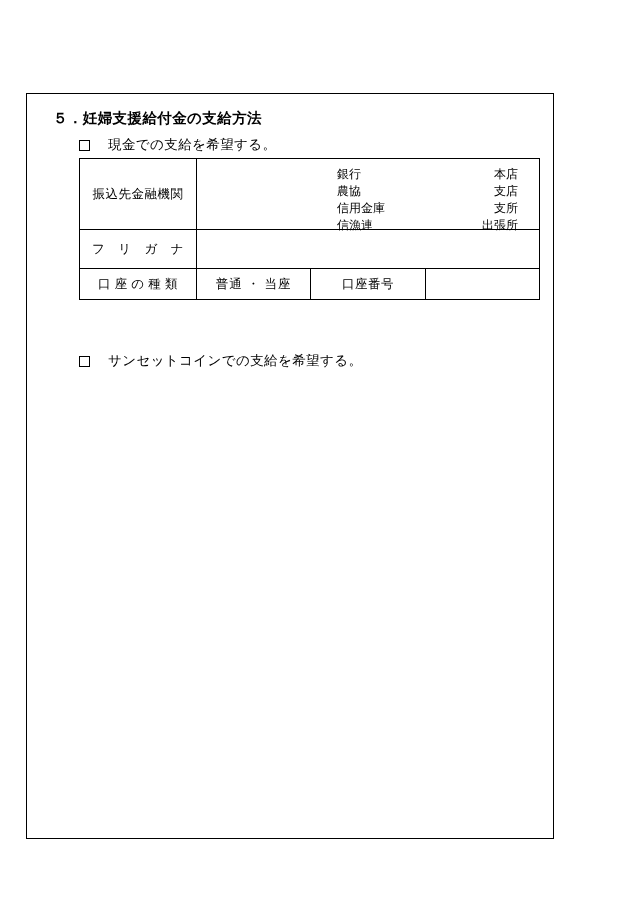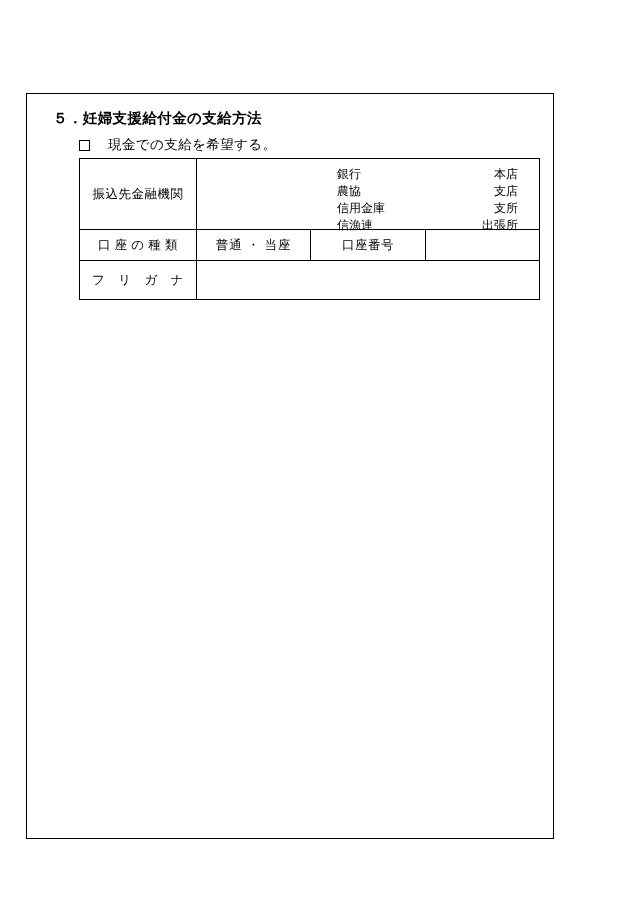--- a/index.html
+++ b/index.html
@@ -149,27 +149,31 @@
             </div>
             <div class="inst-branch">
               <div>本店</div>
               <div>支店</div>
               <div>支所</div>
               <div>出張所</div>
             </div>
           </td>
         </tr>
         <tr>
+          <td class="cell-label col-label tall-cell">フ　リ　ガ　ナ</td>
+          <td class="tall-cell" colspan="3"></td>
+        </tr>
+        <tr>
           <td class="cell-label col-label">口 座 の 種 類</td>
           <td class="kind-value col-mid">普通 ・ 当座</td>
           <td class="cell-label col-num-label">口座番号</td>
           <td class="blank-cell col-num"></td>
         </tr>
-        <tr>
-          <td class="cell-label col-label tall-cell">フ　リ　ガ　ナ</td>
-          <td class="tall-cell" colspan="3"></td>
-        </tr>
       </tbody>
     </table>
 
+    <div class="checkbox-row coin">
+      <span class="checkbox-glyph"></span>
+      <span class="checkbox-label">サンセットコインでの支給を希望する。</span>
+    </div>
 
   </div>
 </div>
 
 </body></html>

